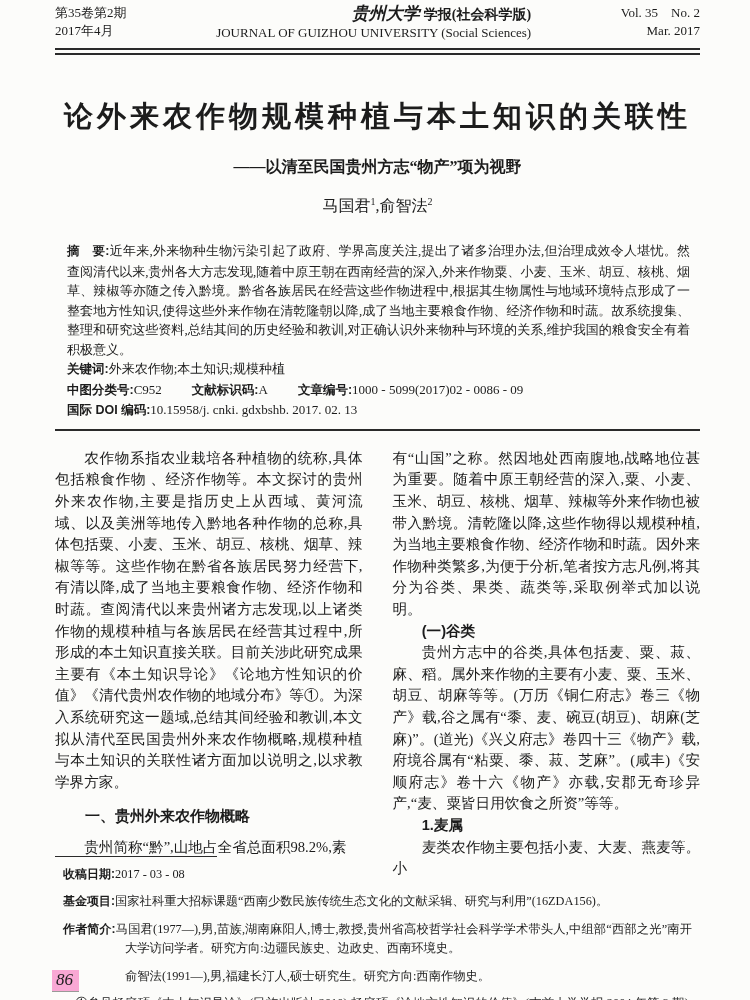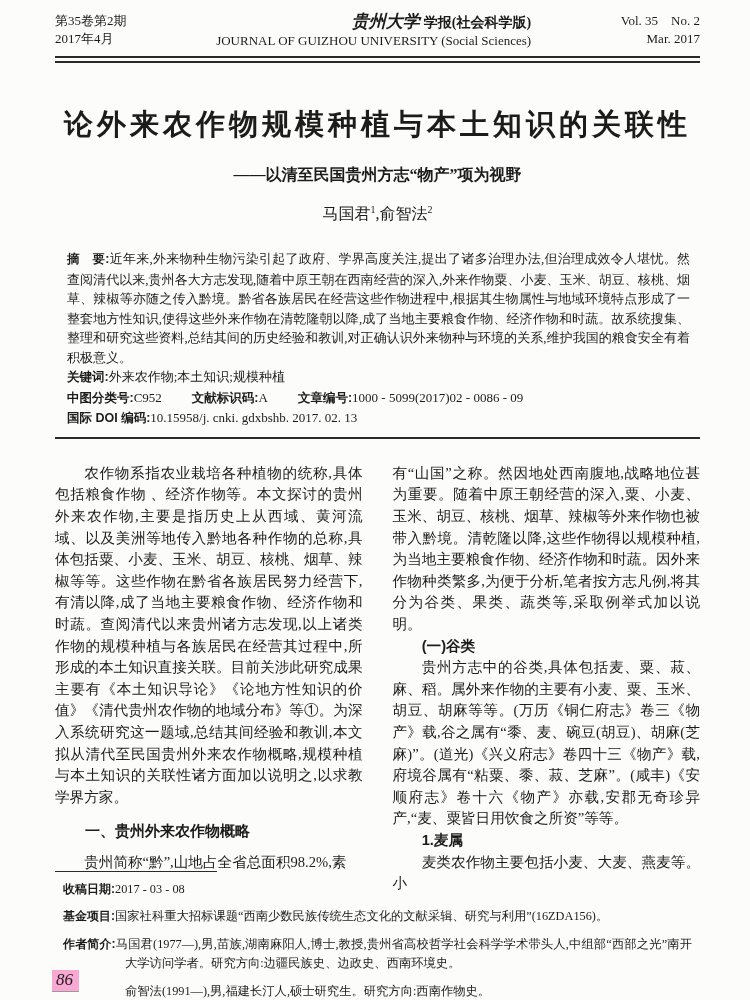--- a/index.html
+++ b/index.html
@@ -4,21 +4,21 @@
 <style>
   html,body{margin:0;padding:0;background:#e8e8e6;}
   .page{
     position:relative;
     width:750px;height:1000px;
     margin:0 auto;
     background:#fcfcfa;
     color:#1c1c1c;
     font-family:"Liberation Serif","DejaVu Serif",serif;
     box-sizing:border-box;
-    padding:12px 50px 0 55px;
+    padding:4px 50px 0 55px;
     overflow:hidden;
   }
   
   .jheader{display:flex;justify-content:space-between;align-items:flex-start;}
   .jh-left,.jh-right{font-size:13px;line-height:18px;white-space:nowrap;}
   .jh-right{text-align:right;}
   .jh-center{text-align:right;line-height:18px;}
   .jh-logo{font-size:17px;font-weight:bold;font-style:italic;font-family:"DejaVu Serif",serif;}
   .jh-cn{font-size:14px;font-weight:bold;}
   .jh-en{font-size:13px;}
@@ -30,21 +30,21 @@
   .authors sup{font-size:10px;}
   .affil{margin-top:8px;text-align:center;font-size:11.5px;}
   
   .metabox{margin:24px 10px 0 12px;font-size:13px;line-height:19.5px;}
   .metabox p{margin:0;text-align:justify;}
   .metabox b{font-family:"Liberation Sans","DejaVu Sans",sans-serif;font-weight:bold;font-size:12.5px;}
   .meta-line{margin-top:1px;}
   .meta-gap{display:inline-block;width:30px;}
   .single-rule{margin-top:8px;border-bottom:2px solid #2a2a2a;}
   
-  .body-cols{display:flex;gap:30px;margin-top:24px;height:402px;}
+  .body-cols{display:flex;gap:30px;margin-top:17px;height:402px;}
   .col{width:316px;font-size:14.6px;line-height:21.6px;text-align:justify;}
   .col p{margin:0;}
   .col .indent{text-indent:2em;}
   .col .h1{font-weight:bold;font-family:"Liberation Sans","DejaVu Sans",sans-serif;font-size:15px;margin:12px 0 10px 0;text-indent:2em;}
   .col .h2{font-weight:bold;font-family:"Liberation Sans","DejaVu Sans",sans-serif;font-size:14.6px;text-indent:2em;}
   
   .foot-sep{width:162px;border-bottom:1.5px solid #2a2a2a;margin-top:6px;}
   .footer{margin-top:7px;font-size:12.3px;line-height:19.5px;}
   .footer p{margin:8px;text-align:justify;}
   .footer b{font-family:"Liberation Sans","DejaVu Sans",sans-serif;font-size:12px;}

